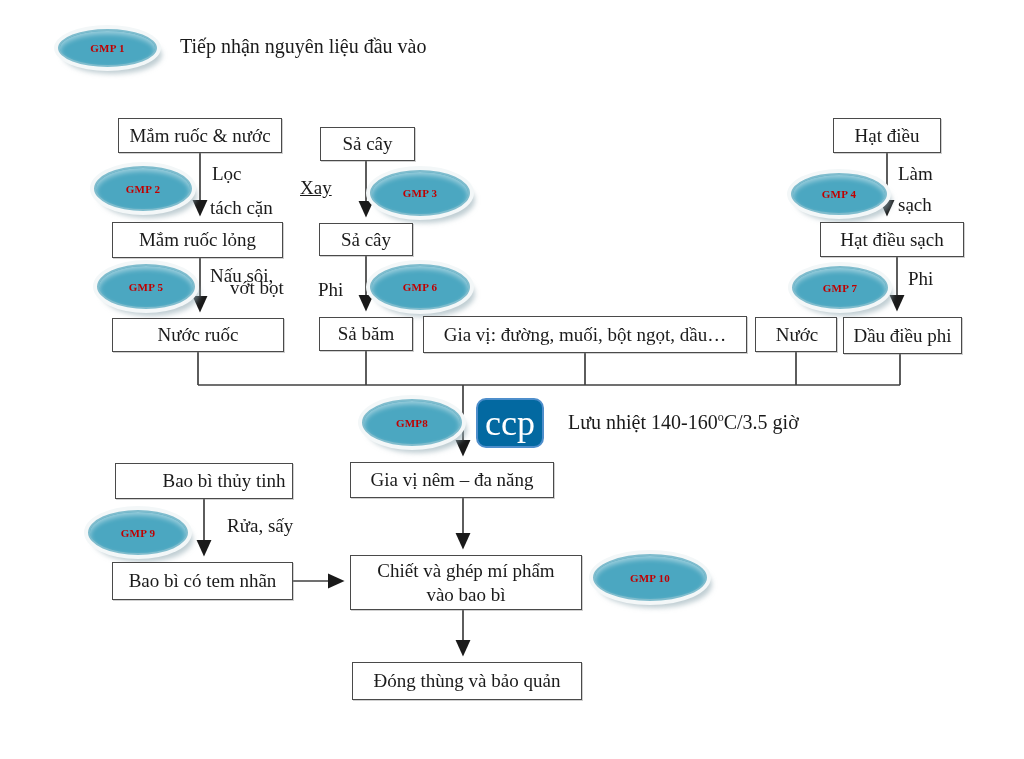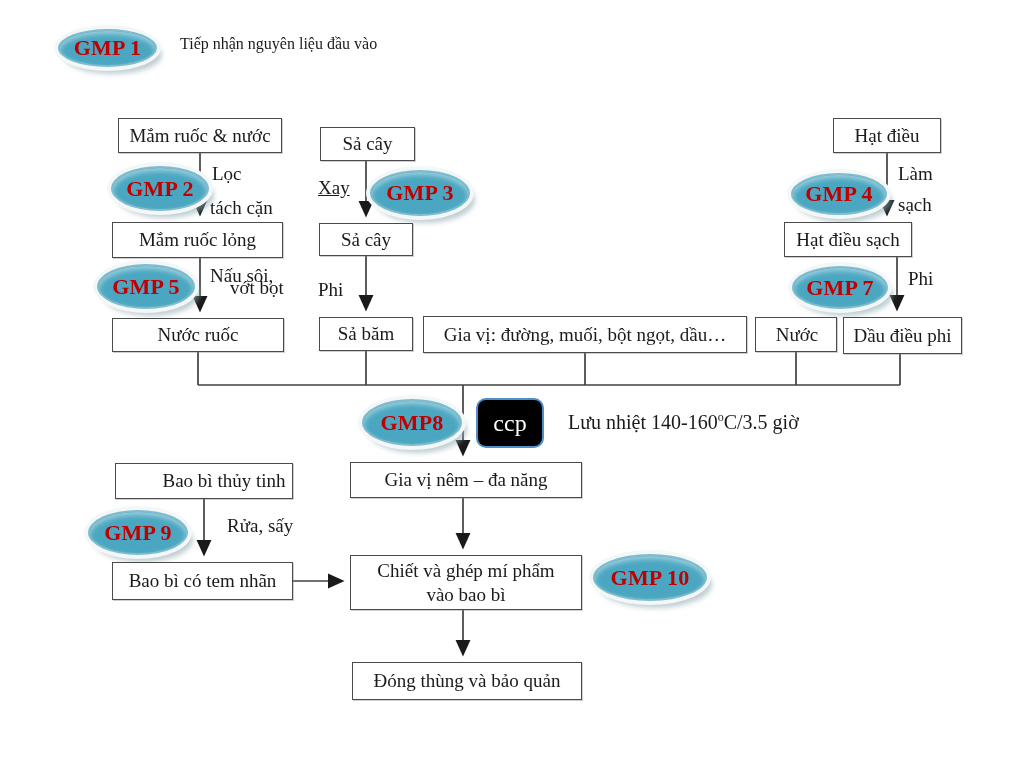--- a/index.html
+++ b/index.html
@@ -6,28 +6,28 @@
   body{width:1024px;height:759px;position:relative;overflow:hidden;
        font-family:"Liberation Serif","DejaVu Serif",serif;color:#1a1a1a;}
   .stage{position:absolute;inset:0;}
   svg.wires{position:absolute;left:0;top:0;width:1024px;height:759px;pointer-events:none;}
   .node{position:absolute;background:#fff;border:1.6px solid #4a4a4a;
         display:flex;align-items:center;justify-content:center;text-align:center;
         font-size:19px;line-height:1.22;box-sizing:border-box;padding:1px 4px;
         box-shadow:1px 1px 0 rgba(120,120,120,.35);}
   .gmp{position:absolute;border-radius:50%;background:#4ba7c1;
        display:flex;align-items:center;justify-content:center;
-       color:#c00000;font-weight:700;font-size:22px;letter-spacing:.2px;
+       color:#c00000;font-weight:700;font-size:11px;letter-spacing:.2px;
        border:2px solid #7fbccd;box-sizing:border-box;
        box-shadow:0 0 0 4px #f3f7f8,5px 7px 5px rgba(140,165,175,.55),
                   inset 0 3px 5px rgba(255,255,255,.45);}
   .lbl{position:absolute;font-size:19px;line-height:1.35;white-space:nowrap;}
-  .ccp{position:absolute;background:#000000;border:2px solid #4e8ecb;border-radius:10px;
+  .ccp{position:absolute;background:#0369a1;border:2px solid #4e8ecb;border-radius:10px;
        color:#fff;display:flex;align-items:center;justify-content:center;
-       font-size:24px;box-sizing:border-box;}
+       font-size:36px;box-sizing:border-box;}
   .note{position:absolute;font-size:20px;white-space:nowrap;}
   .note sup{font-size:12px;line-height:0;}
 </style>
 </head>
 <body>
 
 <div class="stage">
 
   <svg class="wires" viewBox="0 0 1024 759" xmlns="http://www.w3.org/2000/svg">
     <defs>
@@ -57,63 +57,64 @@
       <line x1="463" y1="498" x2="463" y2="547" marker-end="url(#ah)"></line>
 
       <line x1="204" y1="499" x2="204" y2="554" marker-end="url(#ah)"></line>
       <line x1="293" y1="581" x2="342" y2="581" marker-end="url(#ah)"></line>
 
       <line x1="463" y1="610" x2="463" y2="654" marker-end="url(#ah)"></line>
     </g>
   </svg>
 
   <div class="gmp" style="left:58px;top:29px;width:99px;height:38px;">GMP 1</div>
-  <div class="lbl" style="left:180px;top:33px;font-size:16px;">Tiếp nhận nguyên liệu đầu vào</div>
+  <div class="lbl" style="left:180px;top:33px;font-size:20px;">Tiếp nhận nguyên liệu đầu vào</div>
 
   <div class="node" style="left:118px;top:118px;width:164px;height:35px;">Mắm ruốc &amp; nước</div>
   <div class="node" style="left:320px;top:127px;width:95px;height:34px;">Sả cây</div>
   <div class="node" style="left:833px;top:118px;width:108px;height:35px;">Hạt điều</div>
 
-  <div class="gmp" style="left:111px;top:166px;width:98px;height:45px;">GMP 2</div>
+  <div class="gmp" style="left:94px;top:166px;width:98px;height:45px;">GMP 2</div>
   <div class="lbl" style="left:212px;top:161px;">Lọc</div>
   <div class="lbl" style="left:210px;top:195px;">tách cặn</div>
 
-  <div class="lbl" style="left:318px;top:175px;text-decoration:underline;">Xay</div>
+  <div class="lbl" style="left:300px;top:175px;text-decoration:underline;">Xay</div>
   <div class="gmp" style="left:370px;top:170px;width:100px;height:46px;">GMP 3</div>
 
   <div class="gmp" style="left:791px;top:173px;width:96px;height:42px;">GMP 4</div>
   <div class="lbl" style="left:898px;top:161px;">Làm</div>
   <div class="lbl" style="left:898px;top:192px;">sạch</div>
 
   <div class="node" style="left:112px;top:222px;width:171px;height:36px;">Mắm ruốc lỏng</div>
   <div class="node" style="left:319px;top:223px;width:94px;height:33px;">Sả cây</div>
-  <div class="node" style="left:784px;top:222px;width:128px;height:35px;">Hạt điều sạch</div>
+  <div class="node" style="left:820px;top:222px;width:144px;height:35px;">Hạt điều sạch</div>
 
   <div class="gmp" style="left:97px;top:264px;width:98px;height:45px;">GMP 5</div>
   <div class="lbl" style="left:210px;top:263px;">Nấu sôi,</div>
   <div class="lbl" style="left:210px;top:275px;margin-left:20px;">vớt bọt</div>
 
   <div class="lbl" style="left:318px;top:277px;">Phi</div>
+  <div class="gmp" style="left:370px;top:264px;width:100px;height:46px;">GMP 6</div>
 
   <div class="gmp" style="left:792px;top:266px;width:96px;height:43px;">GMP 7</div>
   <div class="lbl" style="left:908px;top:266px;">Phi</div>
 
   <div class="node" style="left:112px;top:318px;width:172px;height:34px;">Nước ruốc</div>
   <div class="node" style="left:319px;top:317px;width:94px;height:34px;">Sả băm</div>
   <div class="node" style="left:423px;top:316px;width:324px;height:37px;">Gia vị: đường, muối, bột ngọt, dầu…</div>
   <div class="node" style="left:755px;top:317px;width:82px;height:35px;padding-left:6px;">Nước</div>
   <div class="node" style="left:843px;top:317px;width:119px;height:37px;">Dầu điều phi</div>
 
   <div class="gmp" style="left:362px;top:399px;width:100px;height:47px;">GMP8</div>
   <div class="ccp" style="left:476px;top:398px;width:68px;height:50px;">ccp</div>
   <div class="note" style="left:568px;top:411px;">
     <span>Lưu nhiệt 140-160</span><sup>o</sup><span>C/3.5 giờ</span>
   </div>
 
-  <div class="node" style="left:350px;top:462px;width:232px;height:36px;">Gia vị nêm – đa năng</div>
+  <div class="node" style="left:350px;top:462px;width:204px;height:36px;">Gia vị nêm – đa năng</div>
 
   <div class="node" style="left:115px;top:463px;width:178px;height:36px;padding-left:44px;">Bao bì thủy tinh</div>
   <div class="gmp" style="left:88px;top:510px;width:100px;height:45px;">GMP 9</div>
   <div class="lbl" style="left:227px;top:513px;">Rửa, sấy</div>
   <div class="node" style="left:112px;top:562px;width:181px;height:38px;">Bao bì có tem nhãn</div>
 
   <div class="node" style="left:350px;top:555px;width:232px;height:55px;padding:2px 18px;">Chiết và ghép mí phẩm vào bao bì</div>
   <div class="gmp" style="left:593px;top:554px;width:114px;height:47px;">GMP 10</div>
 
   <div class="node" style="left:352px;top:662px;width:230px;height:38px;">Đóng thùng và bảo quản</div>

